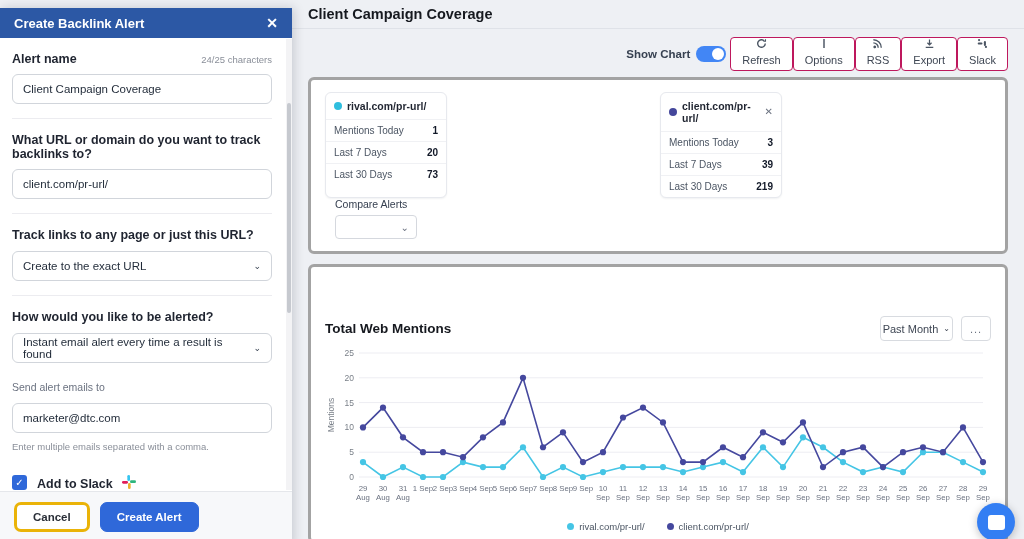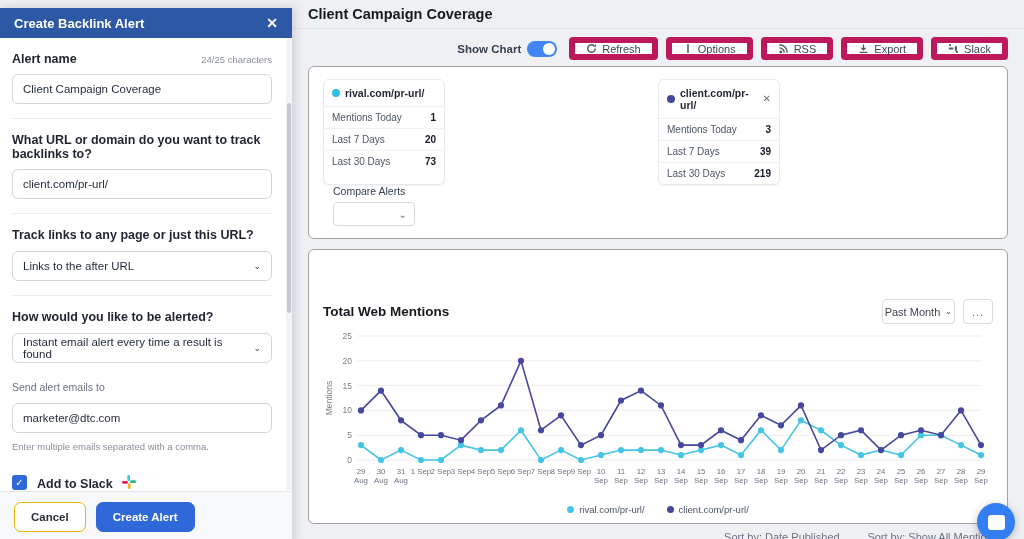--- a/index.html
+++ b/index.html
@@ -3,29 +3,29 @@
 <meta charset="utf-8">
 <style>
   * { margin:0; padding:0; box-sizing:border-box; }
   html,body { width:1024px; height:539px; overflow:hidden; font-family:"Liberation Sans", sans-serif; background:#eef0f4; }
   .stage { position:relative; width:1024px; height:539px; overflow:hidden; }
 
   
   .main { position:absolute; left:292px; top:0; width:732px; height:539px; background:#eef0f4; }
   .main-header { height:29px; display:flex; align-items:center; padding:0 16px; border-bottom:1px solid #dfe2e8; }
   .main-title { font-size:14.5px; font-weight:700; color:#16191f; }
-  .toolbar { display:flex; align-items:center; justify-content:flex-end; gap:8px; padding:8px 16px 6px; }
+  .toolbar { display:flex; align-items:center; justify-content:flex-end; padding:8px 16px 6px; }
   .toggle-wrap { display:flex; align-items:center; gap:6px; margin-right:4px; }
   .toggle-label { font-size:11.5px; color:#374151; font-weight:600; }
   .toggle { width:30px; height:16px; border-radius:9px; background:#4286f5; position:relative; cursor:pointer; }
   .toggle .knob { position:absolute; right:2px; top:2px; width:12px; height:12px; border-radius:50%; background:#fff; }
-  .tbtn { display:flex; align-items:center; gap:5px; height:23px; padding:0 11px; background:#fff; border:6px solid #be185d; border-radius:4px; font-size:11px; color:#3f4754; cursor:pointer; }
+  .tbtn { display:flex; align-items:center; gap:5px; height:34px; padding:0 11px; background:#fff; border:1px solid #be185d; border-radius:4px; font-size:11px; color:#3f4754; cursor:pointer;flex-direction:column; }
   .tbtn svg { display:block; }
 
-  .card { background:#fff; border:1px solid #a3a3a3; border-radius:6px; margin:0 16px; }
+  .card { background:#fff; border:3px solid #a3a3a3; border-radius:6px; margin:0 16px; }
   .panel-top { padding:12px 14px 12px; }
   .mini-cards { display:flex; }
   .mini-card { width:122px; background:#fff; border:1px solid #e7e9ee; border-radius:6px; box-shadow:0 1px 2px rgba(20,30,50,.06); }
   .mini-card.second { margin-left:213px; }
   .mini-head { display:flex; align-items:center; gap:5px; padding:7px 8px; }
   .dot { width:8px; height:8px; border-radius:50%; flex:0 0 auto; }
   .mini-name { font-size:10.5px; font-weight:700; color:#1f2430; flex:1; }
   .mini-close { font-size:10px; color:#6b7280; cursor:pointer; line-height:1; }
   .mini-row { display:flex; justify-content:space-between; padding:5px 8px; border-top:1px solid #f0f1f4; }
   .mini-row .lbl { font-size:10px; color:#4b5563; }
@@ -74,21 +74,21 @@
   .f-select { width:100%; height:30px; border:1px solid #d1d5db; border-radius:6px; padding:0 10px; display:flex; align-items:center; margin-top:9px; font-size:11.5px; color:#1f2937; cursor:pointer; background:#fff; }
   .f-select .chev { margin-left:auto; font-size:9px; color:#374151; }
   .sub-label { font-size:10.5px; color:#6b7280; }
   .help-text { font-size:9.5px; color:#8a8f99; margin-top:8px; }
   .slack-row { display:flex; align-items:flex-start; gap:10px; margin-top:22px; }
   .cb-checked { width:15px; height:15px; border-radius:3px; background:#2f68d9; display:flex; align-items:center; justify-content:center; color:#fff; font-size:10px; cursor:pointer; flex:0 0 auto; margin-top:1px; }
   .slack-label-row { display:flex; align-items:center; gap:8px; }
   .slack-label { font-size:12.5px; font-weight:700; color:#1f2430; }
   .slack-desc { font-size:10px; color:#6b7280; line-height:1.6; margin-top:3px; }
   .modal-footer { position:absolute; left:0; right:0; bottom:6px; height:50px; background:#f7f8fa; border-top:1px solid #e5e7eb; display:flex; align-items:center; gap:10px; padding:0 14px; }
-  .btn-cancel { height:30px; padding:0 16px; background:#fff; border:1px solid #eab308; border-radius:7px; font-size:11.5px; font-weight:600; color:#2a2f38; cursor:pointer; }
+  .btn-cancel { height:30px; padding:0 16px; background:#fff; border:3px solid #eab308; border-radius:7px; font-size:11.5px; font-weight:600; color:#2a2f38; cursor:pointer; }
   .btn-create { height:30px; padding:0 16px; background:#2f68d9; border:1px solid #2f68d9; border-radius:7px; font-size:11.5px; font-weight:600; color:#fff; cursor:pointer; }
   .bottom-strip { position:absolute; bottom:0; left:0; height:6px; width:292px; background:#fff; }
   .strip-blue { position:absolute; left:0; top:0; height:6px; width:114px; background:#2c6cb4; }
   .strip-orange { position:absolute; left:110px; top:0; height:6px; width:62px; background:#dd5f1e; transform:skewX(-30deg); }
   .modal-scrollbar-track { position:absolute; right:0; top:31px; bottom:57px; width:6px; background:#f3f3f5; }
   .modal-scrollbar-thumb { position:absolute; right:1px; top:95px; width:4px; height:210px; border-radius:2px; background:#c6c9cf; cursor:pointer; }
 
   svg text { font-family:"Liberation Sans",sans-serif; }
 </style>
 </head>
@@ -390,21 +390,21 @@
 
       <div class="divider"></div>
 
       <div class="q-label">What URL or domain do you want to track backlinks to?</div>
       <input class="t-input" type="text" value="client.com/pr-url/" style="">
 
       <div class="divider"></div>
 
       <div class="q-label">Track links to any page or just this URL?</div>
       <div class="f-select">
-        <span>Links to the after URL</span>
+        <span>Create to the exact URL</span>
         <span class="chev">⌄</span>
       </div>
 
       <div class="divider"></div>
 
       <div class="q-label">How would you like to be alerted?</div>
       <div class="f-select">
         <span>Instant email alert every time a result is found</span>
         <span class="chev">⌄</span>
       </div>

